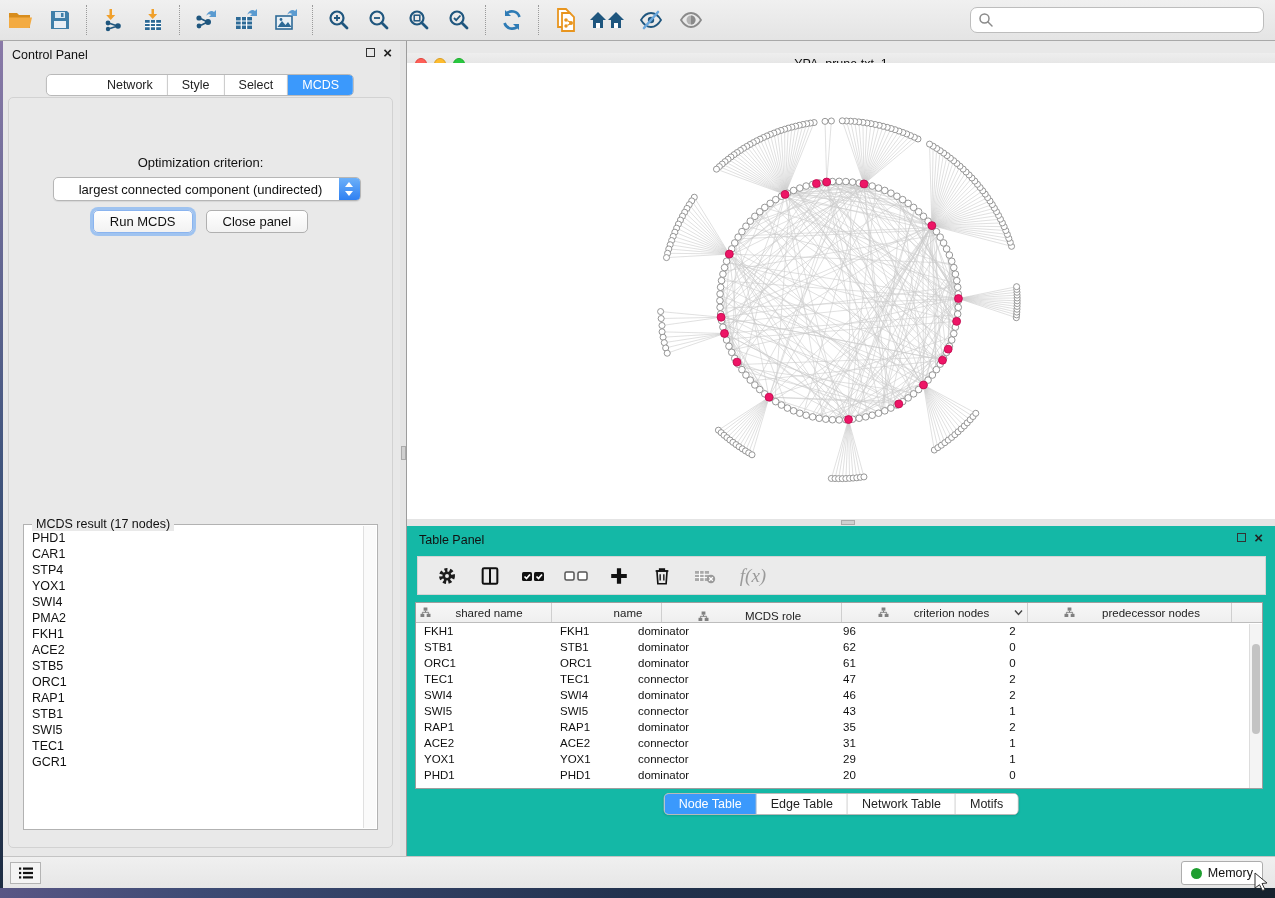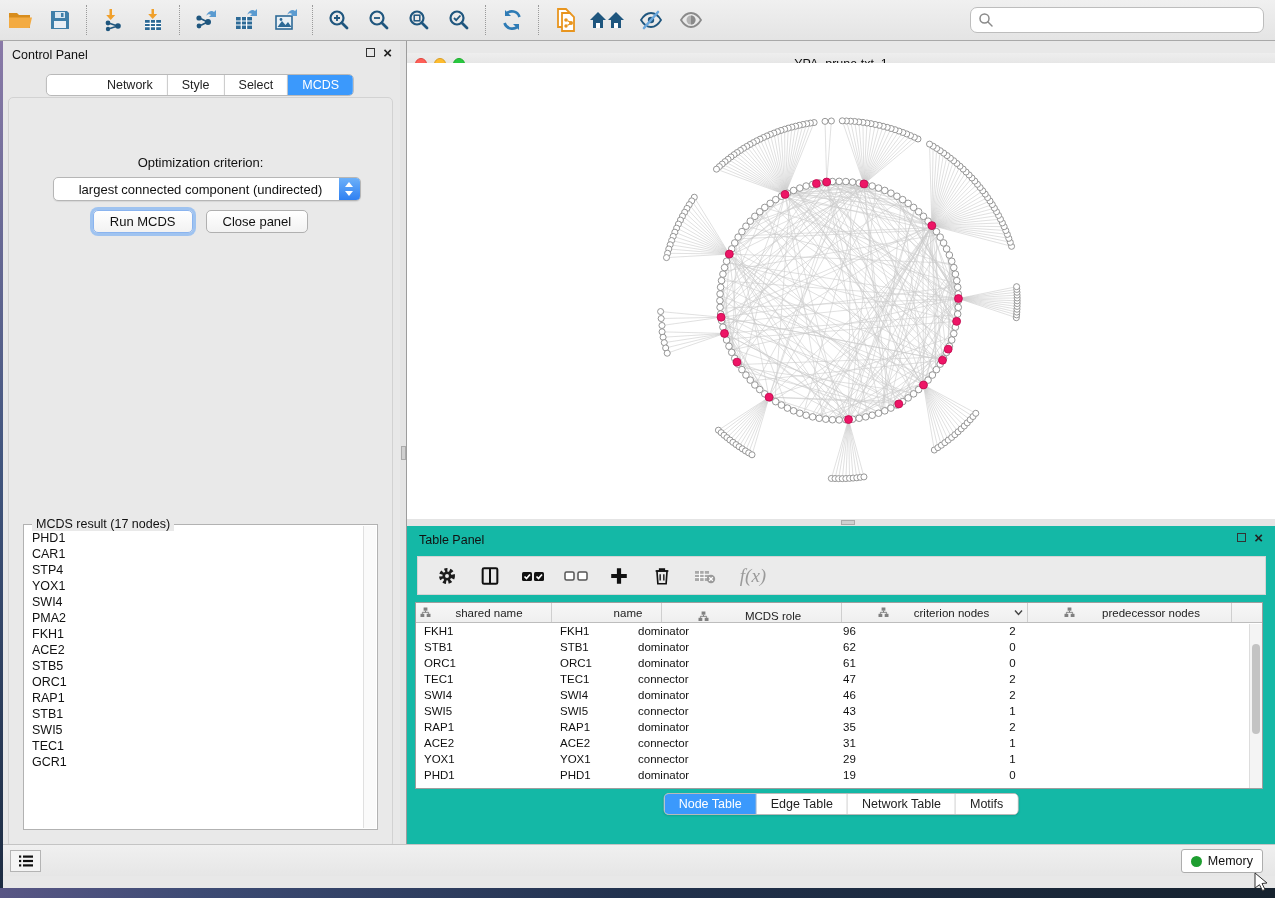--- a/index.html
+++ b/index.html
@@ -75,21 +75,21 @@
   .tr { display:flex; height:16px; align-items:center; }
   .td { font-size:11.5px; color:#111; overflow:hidden; white-space:nowrap; }
   .td.l { padding-left:8px; text-align:left; }
   .td.r { padding-right:11px; text-align:center; }
   .tscroll { position:absolute; right:0px; top:21px; bottom:0; width:13px; background:#f4f4f4; border-left:1px solid #ddd; }
   .tthumb { position:absolute; left:2px; right:2px; top:2px; height:90px; background:#c3c3c3; border-radius:5px; }
 
   .tp-tabs { position:absolute; left:50%; transform:translateX(-50%); top:267px; display:flex; border:1px solid #b9b9b9; border-radius:5px; overflow:hidden; height:22px; background:#fff; box-shadow:0 1px 2px rgba(0,0,0,.12); }
 
   
-  .statusbar { position:absolute; left:0; right:0; bottom:12px; height:32px; background:linear-gradient(#f0f0f0,#e6e6e6); border-top:1px solid #c4c4c4; }
+  .statusbar { position:absolute; left:0; right:0; bottom:0; height:32px; background:linear-gradient(#f0f0f0,#e6e6e6); border-top:1px solid #c4c4c4; }
   .sb-left { position:absolute; left:10px; top:5px; width:31px; height:22px; background:#f4f4f4; border:1px solid #b4b4b4; display:flex; align-items:center; justify-content:center; }
   .memory-btn { position:absolute; right:12px; top:4px; height:24px; background:#fff; border:1px solid #adadad; border-radius:3px; display:flex; align-items:center; padding:0 9px; gap:6px; font-size:12.5px; color:#111; }
   .memdot { width:11px; height:11px; border-radius:50%; background:#1e9e30; }
 
   .cursor { position:absolute; right:6px; bottom:2px; z-index:60; }
 </style>
 </head>
 <body>
 
 <div class="app">
@@ -1158,21 +1158,21 @@
             <div class="td l" style="width: 136px;">YOX1</div>
             <div class="td l" style="width: 78px;">YOX1</div>
             <div class="td l" style="width: 148px;">connector</div>
             <div class="td r" style="width: 154px;">29</div>
             <div class="td r" style="width: 172px;">1</div>
           </div>
           <div class="tr">
             <div class="td l" style="width: 136px;">PHD1</div>
             <div class="td l" style="width: 78px;">PHD1</div>
             <div class="td l" style="width: 148px;">dominator</div>
-            <div class="td r" style="width: 154px;">19</div>
+            <div class="td r" style="width: 154px;">20</div>
             <div class="td r" style="width: 172px;">0</div>
           </div>
         </div>
       <div class="tscroll">
           <div class="tthumb" style="top:20px"></div>
         </div>
     </div>
 
     <div class="tp-tabs">
       <span class="seg sel">Node Table</span>

